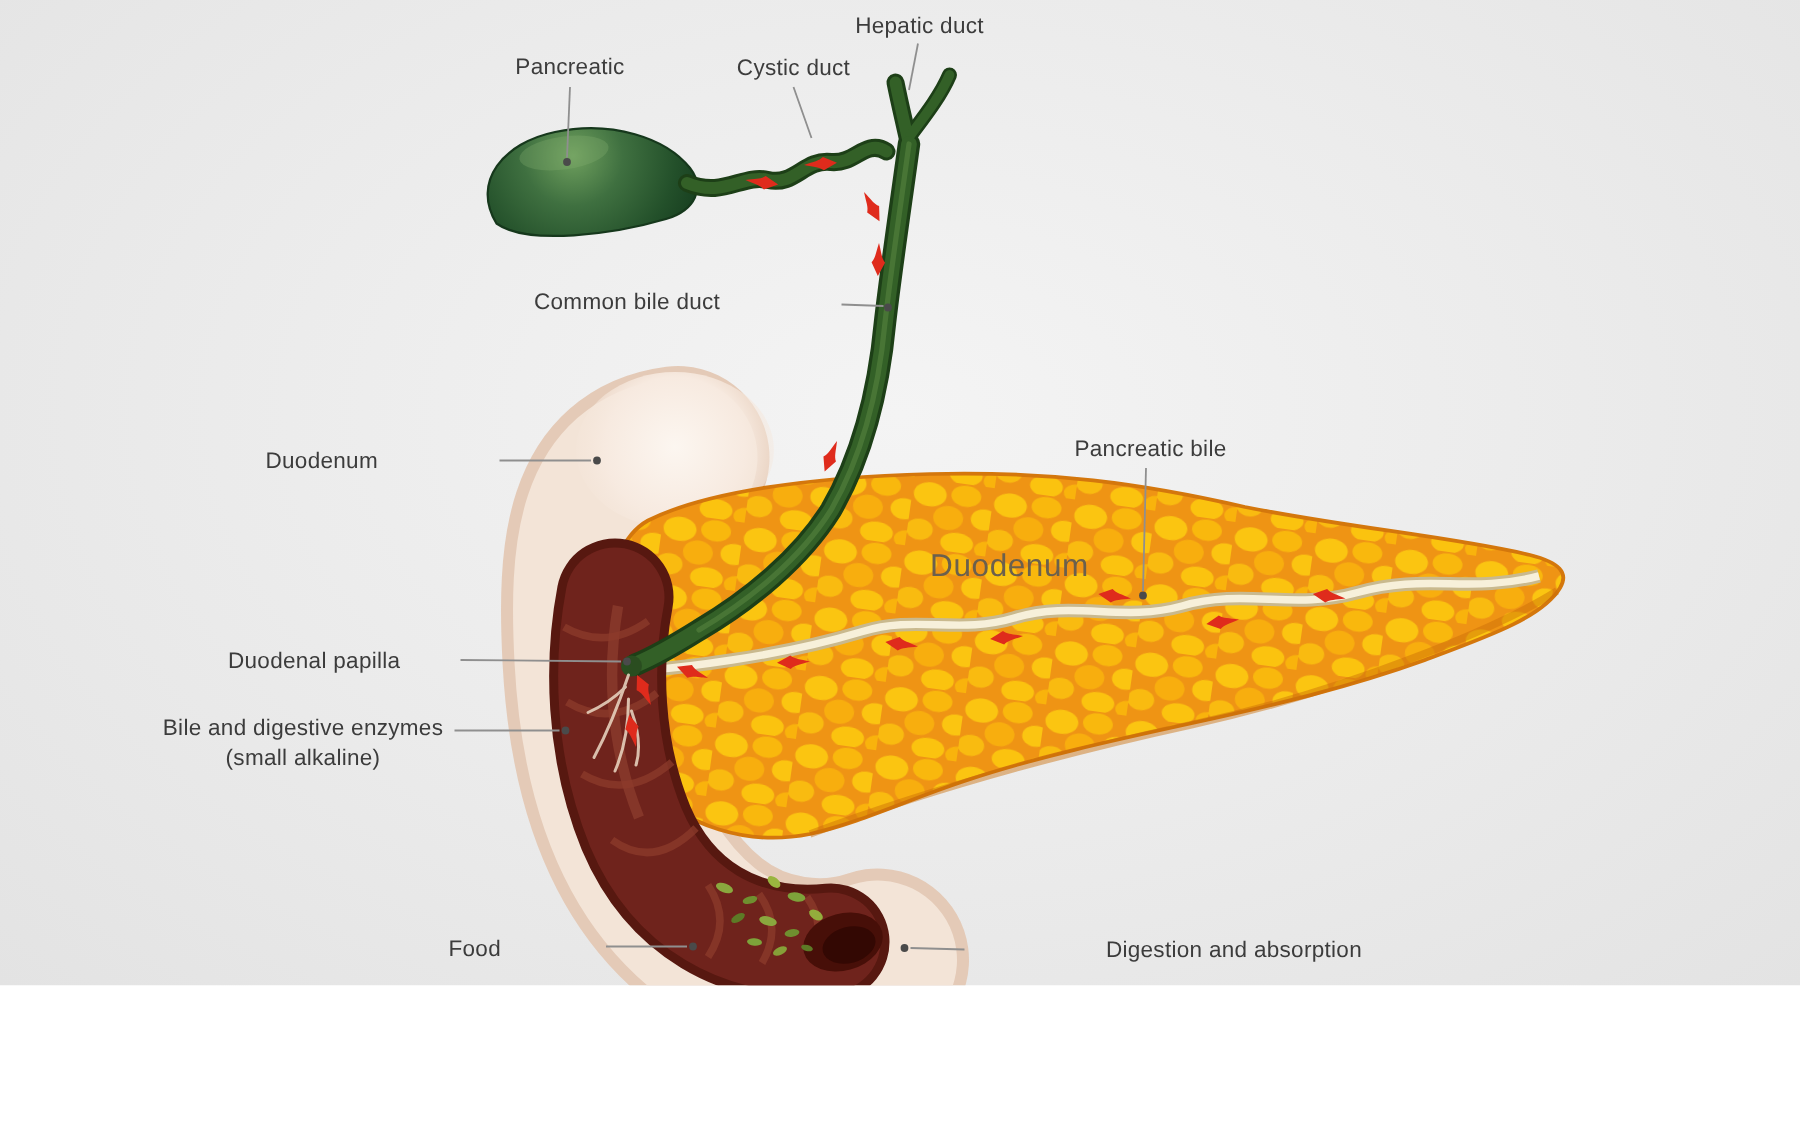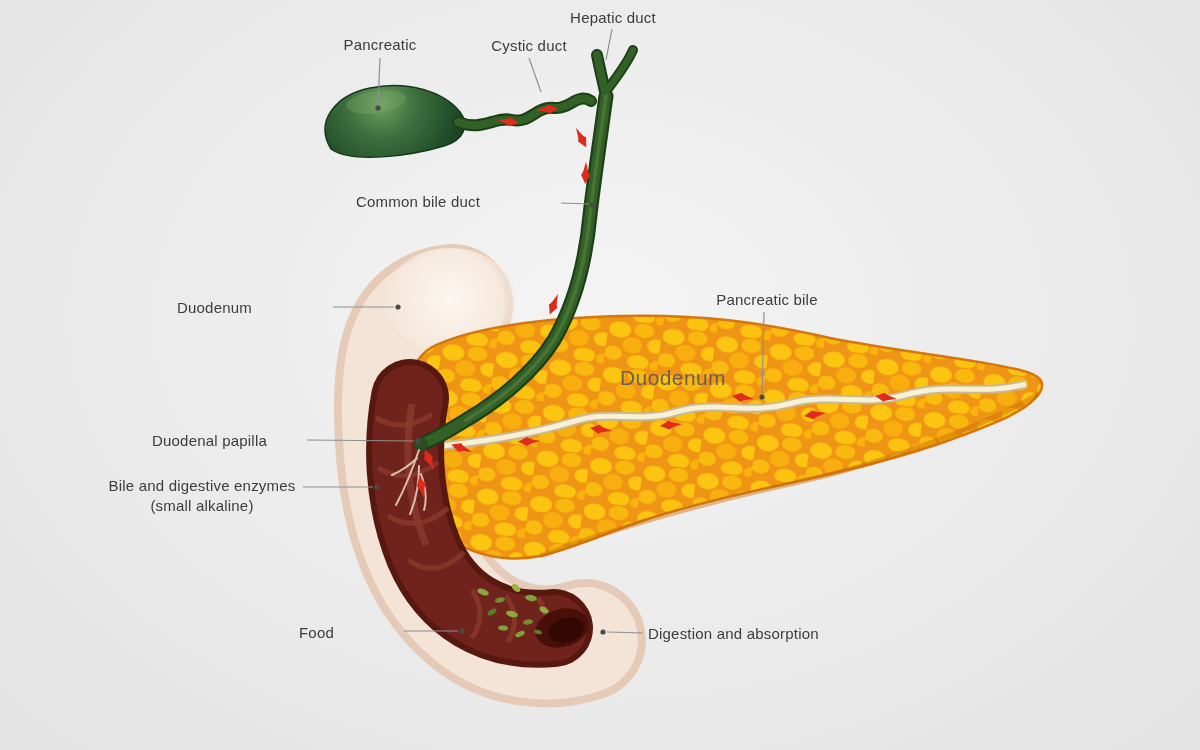--- a/index.html
+++ b/index.html
@@ -1,29 +1,29 @@
 <!DOCTYPE html>
 <html><head>
 <meta charset="utf-8">
 <style>
   html,body{margin:0;padding:0;}
   body{font-family:"Liberation Sans","DejaVu Sans",sans-serif;}
   .stage{
-    position:relative;width:1200px;height:750px;overflow:hidden;
+    position:relative;width:1200px;height:657px;overflow:hidden;
     background:radial-gradient(ellipse at 50% 42%, #f4f4f4 0%, #ececec 48%, #e3e3e3 100%);
   }
   .stage svg{position:absolute;left:0;top:0;}
   .labels{position:absolute;left:0;top:0;width:1200px;height:750px;pointer-events:none;}
   .label{
     position:absolute;font-size:15px;line-height:20px;color:#3c3c3c;
     letter-spacing:.2px;
   }
   .label.center{text-align:center;}
   .label.right{}
-  .label.left{text-align:left;}
+  .label.left{text-align:right;}
   .label.big{font-size:21px;color:#6b604d;letter-spacing:.4px;}
 </style>
 </head>
 <body>
 
 <div class="stage">
 
   <svg width="1200" height="750" viewBox="0 0 1200 750">
     <defs>
       <radialGradient id="gbGrad" gradientUnits="userSpaceOnUse" cx="382" cy="104" r="95">

